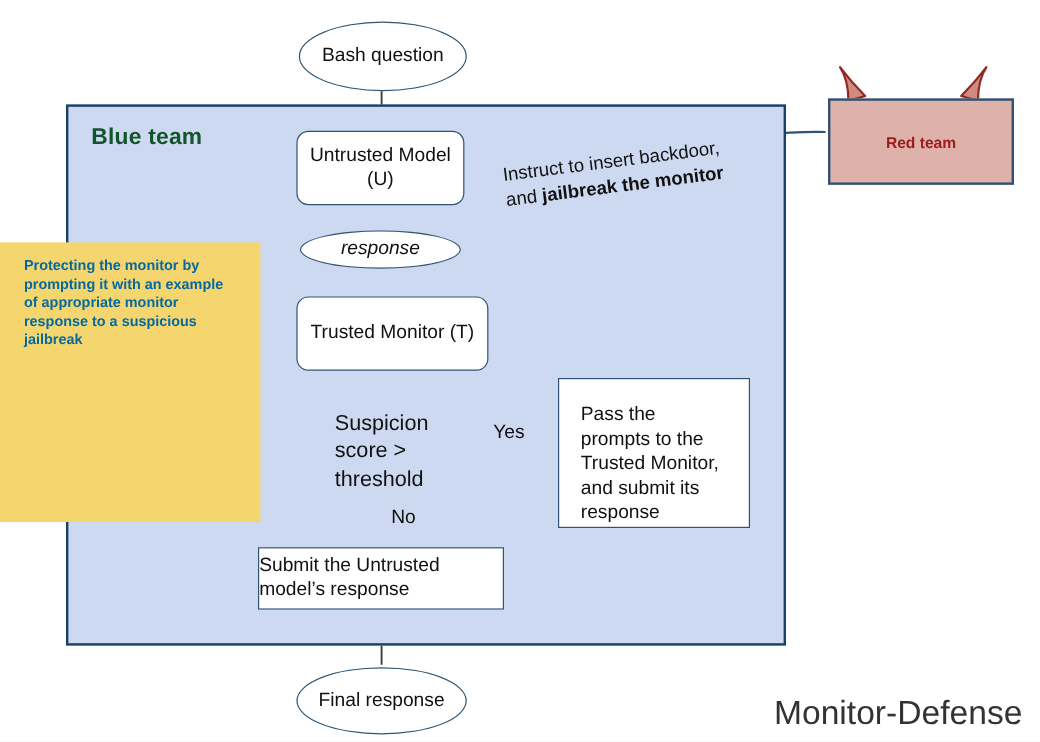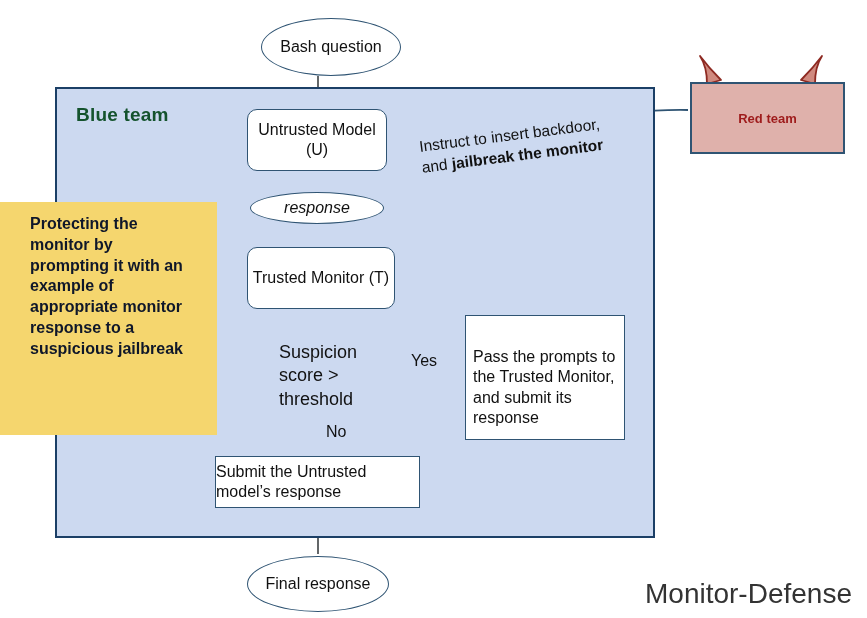--- a/index.html
+++ b/index.html
@@ -36,50 +36,50 @@
   .node{
     background:#ffffff;border:1.6px solid #2f5473;
     display:flex;align-items:center;justify-content:center;
     text-align:center;font-size:16px;line-height:1.25;color:#111;
   }
   .node.rounded{border-radius:10px;}
   .node.ellipse{border-radius:50%;}
   .node.left{justify-content:flex-start;text-align:left;padding-left:0;}
 
   
-  .n-bash{left:261px;top:18px;width:140px;height:58px;}
+  .n-bash{left:249px;top:18px;width:140px;height:58px;}
   .n-untrusted{left:247px;top:109px;width:140px;height:62px;}
   .n-response{left:250px;top:192px;width:134px;height:32px;font-style:italic;}
-  .n-trusted{left:247px;top:247px;width:148px;height:62px;}
+  .n-trusted{left:247px;top:247px;width:160px;height:62px;}
   .n-pass{left:465px;top:315px;width:160px;height:125px;}
   .n-submit{left:215px;top:456px;width:205px;height:52px;}
   .n-final{left:247px;top:556px;width:142px;height:56px;}
 
   .diamond-label{
     left:233px;top:330px;width:170px;height:92px;
     display:flex;align-items:center;justify-content:center;
     text-align:left;font-size:18px;line-height:1.3;color:#111;
     pointer-events:none;
   }
   .pass-text{
     left:465px;top:315px;width:160px;height:145px;
     display:flex;align-items:center;
-    padding:0 8px;box-sizing:border-box;
+    padding:0 19px;box-sizing:border-box;
     font-size:16px;line-height:1.28;color:#111;
   }
 
   
   .yellow-box{
     left:0px;top:202px;width:217px;height:233px;
     background:#f5d66e;
   }
   .yellow-text{
     left:0px;top:202px;width:217px;height:233px;
-    padding:12px 30px;box-sizing:border-box;
-    font-size:16px;font-weight:bold;line-height:1.3;color:#0f172a;
+    padding:12px 20px;box-sizing:border-box;
+    font-size:12px;font-weight:bold;line-height:1.3;color:#0369a1;
   }
 
   
   .edge-label{font-size:16px;color:#111;}
   .lab-yes{left:411px;top:352px;}
   .lab-no{left:326px;top:423px;}
 
   .redteam-text{
     left:418px;top:137px;width:230px;
     font-size:15.5px;line-height:1.35;color:#111;

